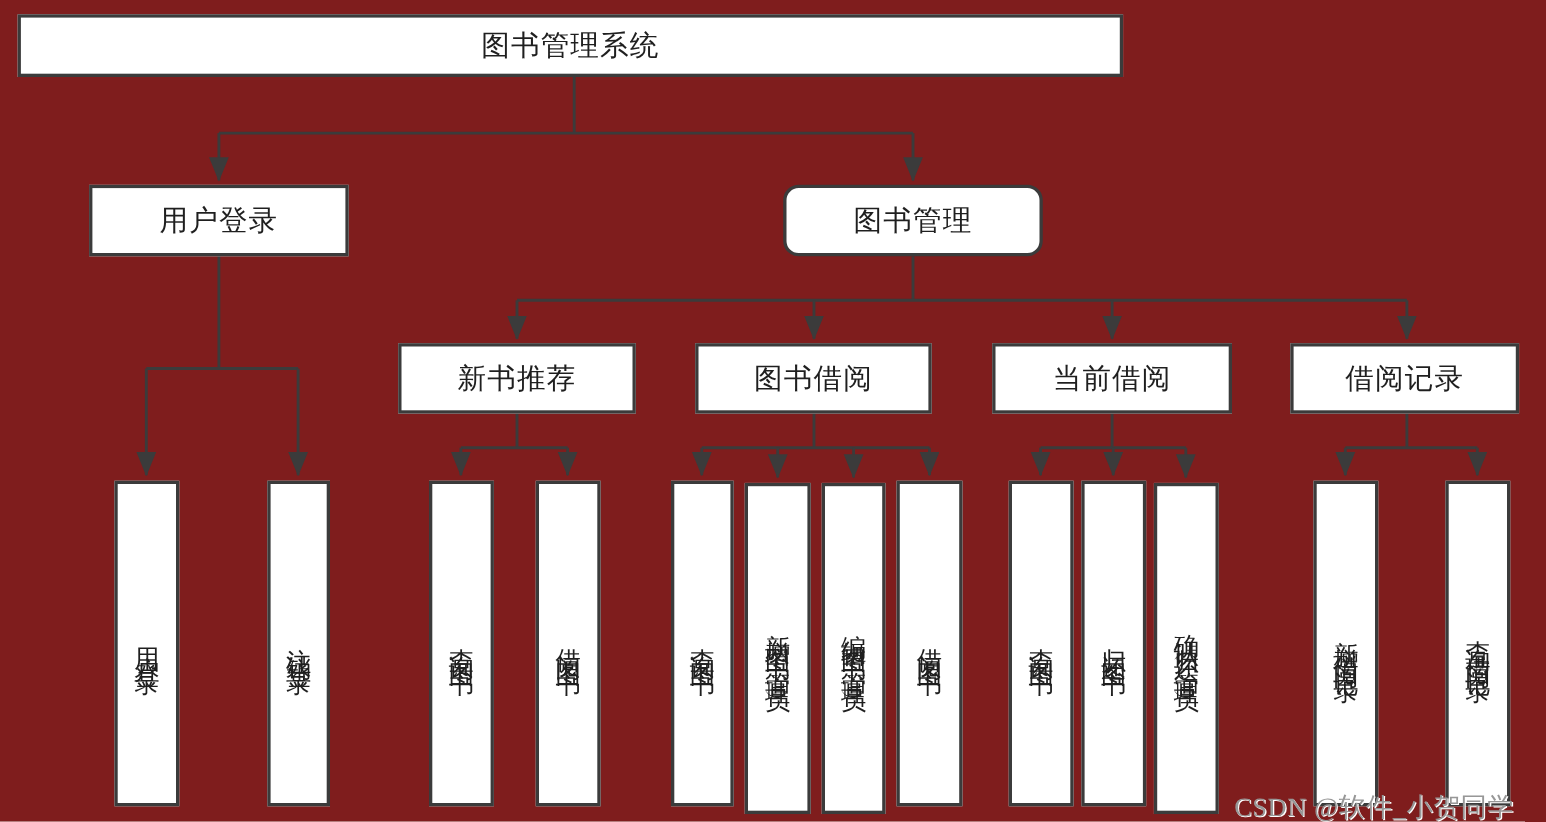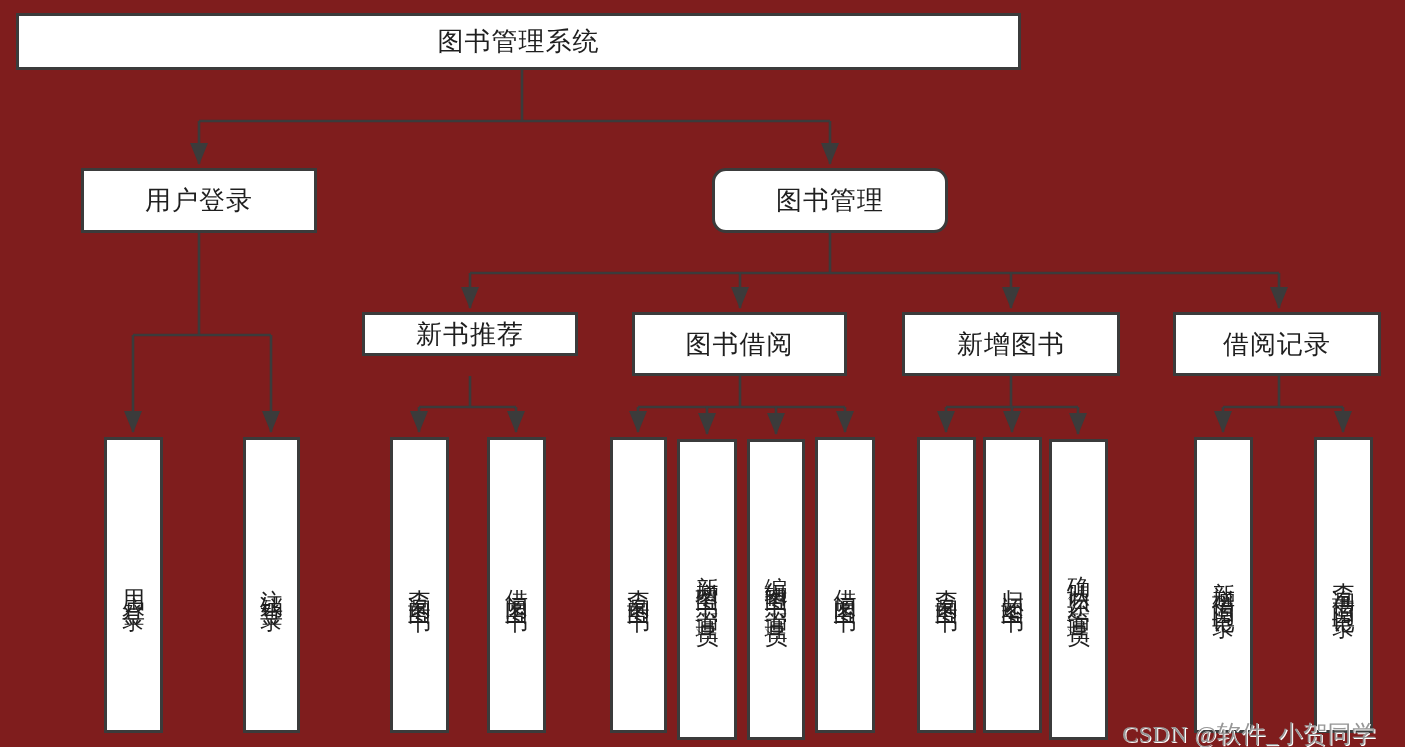--- a/index.html
+++ b/index.html
@@ -64,23 +64,23 @@
       <line x1="1223" y1="407" x2="1223" y2="432" marker-end="url(#ah)"></line>
       <line x1="1343" y1="407" x2="1343" y2="432" marker-end="url(#ah)"></line>
     </g>
   </svg>
 
   <div class="box hbox" style="left:16px;top:13px;width:1005px;height:57px;">图书管理系统</div>
 
   <div class="box hbox" style="left:81px;top:168px;width:236px;height:65px;">用户登录</div>
   <div class="box hbox" style="left:712px;top:168px;width:236px;height:65px;border-radius:14px;">图书管理</div>
 
-  <div class="box hbox" style="left:362px;top:312px;width:216px;height:44px;font-family:Liberation Serif, serif;">新书推荐</div>
+  <div class="box hbox" style="left:362px;top:312px;width:216px;height:64px;font-family:Liberation Serif, serif;">新书推荐</div>
   <div class="box hbox" style="left:632px;top:312px;width:215px;height:64px;">图书借阅</div>
-  <div class="box hbox" style="left:902px;top:312px;width:218px;height:64px;">新增图书</div>
+  <div class="box hbox" style="left:902px;top:312px;width:218px;height:64px;">当前借阅</div>
   <div class="box hbox" style="left:1173px;top:312px;width:208px;height:64px;">借阅记录</div>
 
   <div class="box vbox" style="left:104px;top:437px;width:59px;height:296px;">用户登录</div>
   <div class="box vbox" style="left:243px;top:437px;width:57px;height:296px;">注销登录</div>
 
   <div class="box vbox" style="left:390px;top:437px;width:59px;height:296px;">查询图书</div>
   <div class="box vbox" style="left:487px;top:437px;width:59px;height:296px;">借阅图书</div>
 
   <div class="box vbox" style="left:610px;top:437px;width:57px;height:296px;">查询图书</div>
   <div class="box vbox" style="left:677px;top:439px;width:60px;height:301px;">新增图书（管理员）</div>

